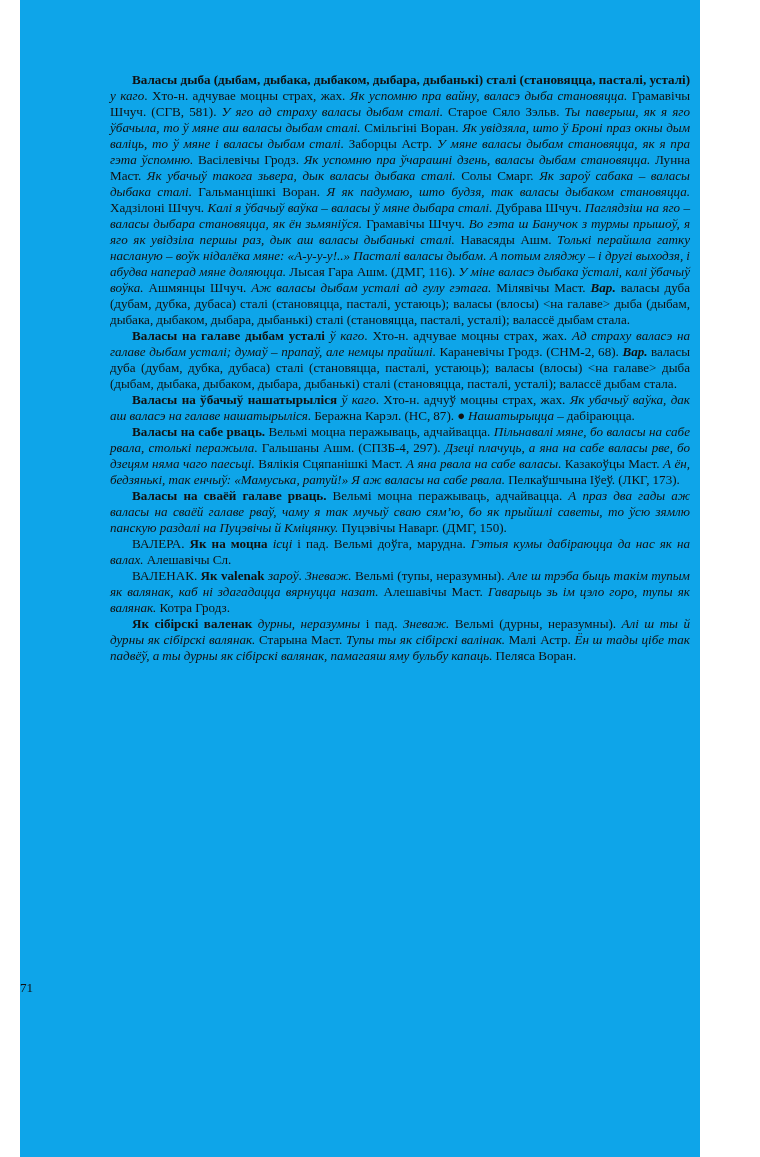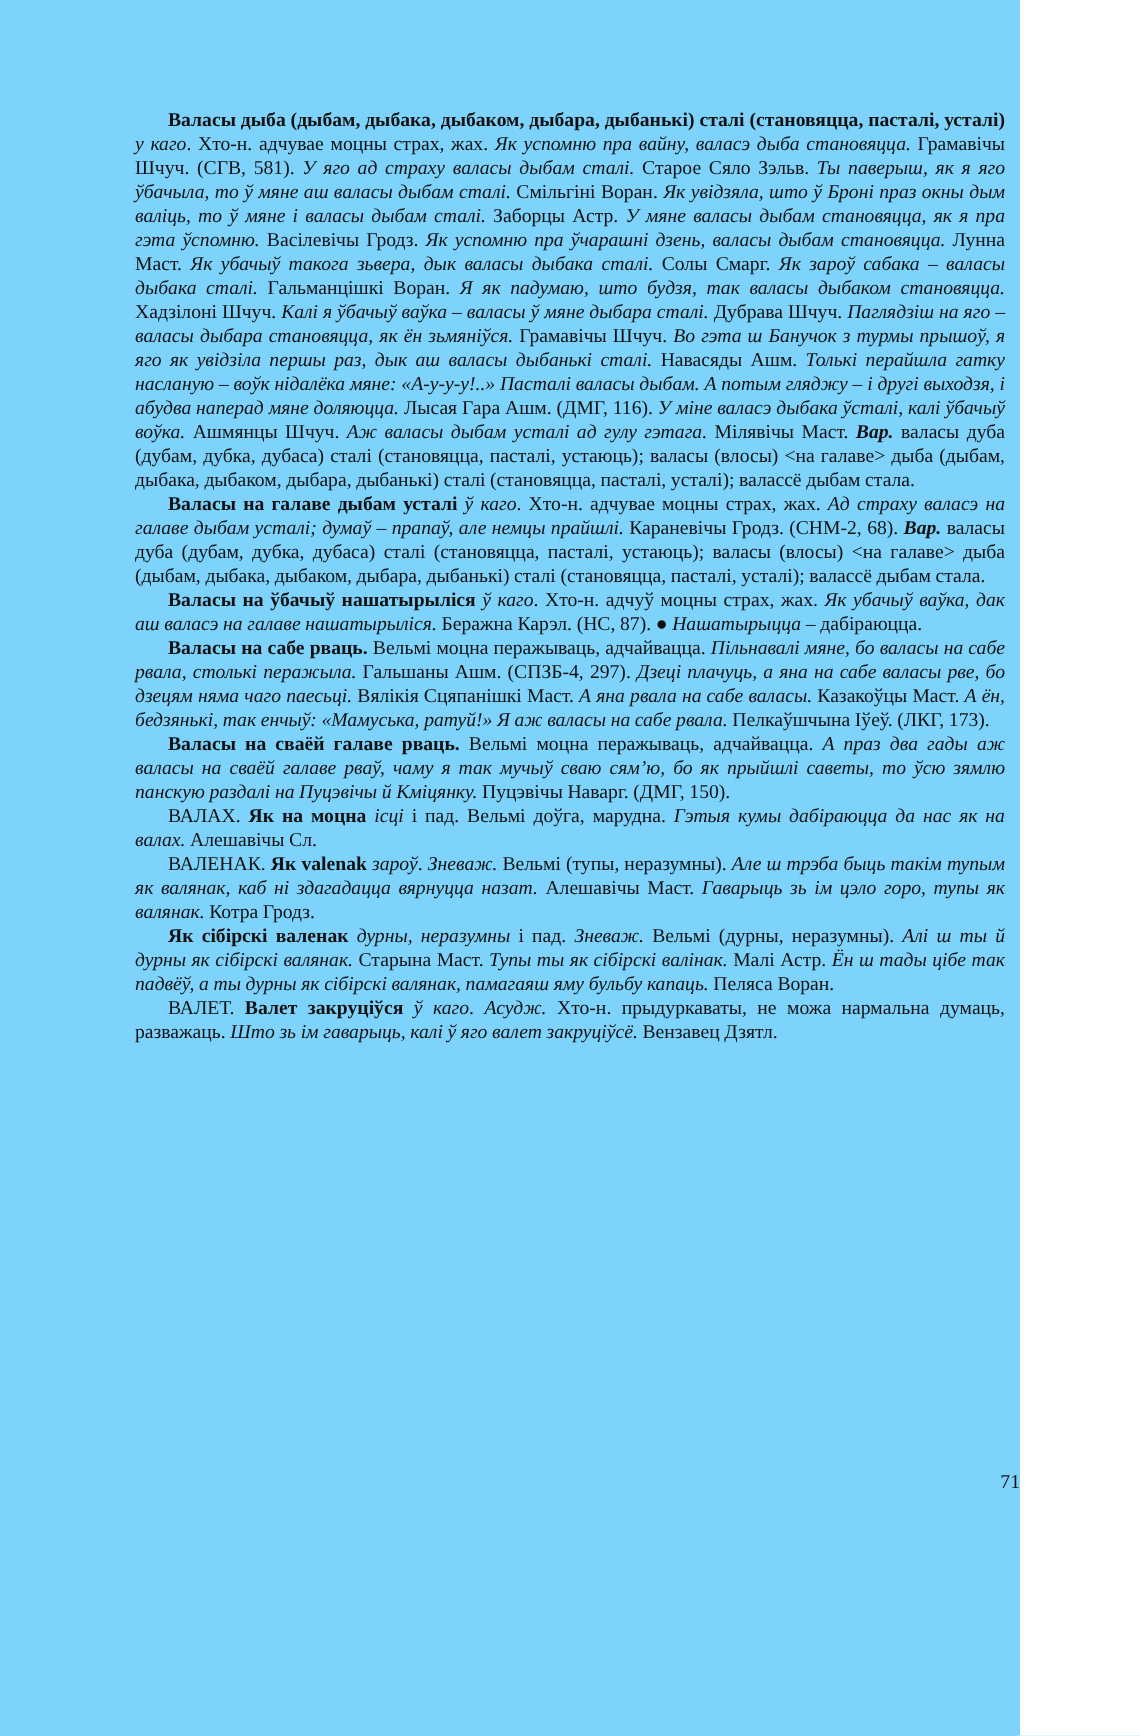--- a/index.html
+++ b/index.html
@@ -11,22 +11,23 @@
     width: 760px;
     height: 1157px;
     font-family: "Liberation Serif", "DejaVu Serif", serif;
     color: #111111;
     overflow: hidden;
   }
   #page {
     position: relative;
     width: 680px;
     height: 1157px;
-    background: #7dd3fc;
+    background: #0ea5e9;
     box-sizing: border-box;
+    margin-left: 20px;
   }
   #content {
     position: absolute;
     left: 90px;
     top: 72px;
     width: 580px;
   }
   p.entry {
     margin: 0;
     text-indent: 22px;
@@ -44,38 +45,37 @@
   }
   .bi {
     font-weight: bold;
     font-style: italic;
   }
   #page-number {
     position: absolute;
     left: 0;
     right: 0;
     top: 980px;
-    text-align: right;
+    text-align: left;
     font-size: 13.1px;
     font-family: "Liberation Serif", "DejaVu Serif", serif;
     color: #111111;
   }
 </style>
 </head>
 <body>
 
 <div id="page">
 
   <div id="content">
       <p class="entry"><b class="bold">Валасы дыба (дыбам, дыбака, дыбаком, дыбара, дыбанькі) сталі (становяцца, пасталі, усталі)</b><i class="ital"> у каго</i><span>. Хто-н. адчувае моцны страх, жах. </span><i class="ital">Як успомню пра вайну, валасэ дыба становяцца.</i><span> Грамавічы Шчуч. (СГВ, 581). </span><i class="ital">У яго ад страху валасы дыбам сталі.</i><span> Старое Сяло Зэльв. </span><i class="ital">Ты паверыш, як я яго ўбачыла, то ў мяне аш валасы дыбам сталі.</i><span> Смільгіні Воран. </span><i class="ital">Як увідзяла, што ў Броні праз окны дым валіць, то ў мяне і валасы дыбам сталі.</i><span> Заборцы Астр. </span><i class="ital">У мяне валасы дыбам становяцца, як я пра гэта ўспомню.</i><span> Васілевічы Гродз. </span><i class="ital">Як успомню пра ўчарашні дзень, валасы дыбам становяцца.</i><span> Лунна Маст. </span><i class="ital">Як убачыў такога зьвера, дык валасы дыбака сталі.</i><span> Солы Смарг. </span><i class="ital">Як зароў сабака – валасы дыбака сталі.</i><span> Гальманцішкі Воран. </span><i class="ital">Я як падумаю, што будзя, так валасы дыбаком становяцца.</i><span> Хадзілоні Шчуч. </span><i class="ital">Калі я ўбачыў ваўка – валасы ў мяне дыбара сталі.</i><span> Дубрава Шчуч. </span><i class="ital">Паглядзіш на яго – валасы дыбара становяцца, як ён зьмяніўся.</i><span> Грамавічы Шчуч. </span><i class="ital">Во гэта ш  Банучок з турмы прышоў, я яго як увідзіла першы раз, дык аш валасы дыбанькі сталі.</i><span> Навасяды Ашм. </span><i class="ital">Толькі перайшла гатку насланую – воўк нідалёка мяне: «А-у-у-у!..» Пасталі валасы дыбам. А потым гляджу – і другі выходзя, і абудва наперад мяне доляюцца.</i><span> Лысая Гара Ашм. (ДМГ, 116). </span><i class="ital">У міне валасэ дыбака ўсталі, калі ўбачыў воўка.</i><span> Ашмянцы Шчуч. </span><i class="ital">Аж валасы дыбам усталі ад гулу гэтага.</i><span> Мілявічы Маст. </span><span class="bi">Вар.</span><span> валасы дуба (дубам, дубка, дубаса) сталі (становяцца, пасталі, устаюць); валасы (влосы) &lt;на галаве&gt; дыба (дыбам, дыбака, дыбаком, дыбара, дыбанькі) сталі (становяцца, пасталі, усталі); валассё дыбам стала.</span></p>
       <p class="entry"><b class="bold">Валасы на галаве дыбам усталі</b><i class="ital">  ў каго</i><span>. Хто-н. адчувае моцны страх, жах. </span><i class="ital">Ад страху валасэ на галаве дыбам усталі; думаў – прапаў, але немцы прайшлі.</i><span> Караневічы Гродз. (СНМ-2, 68). </span><span class="bi">Вар.</span><span> валасы дуба (дубам, дубка, дубаса) сталі (становяцца, пасталі, устаюць); валасы (влосы) &lt;на галаве&gt; дыба (дыбам, дыбака, дыбаком, дыбара, дыбанькі) сталі (становяцца, пасталі, усталі); валассё дыбам стала.</span></p>
       <p class="entry"><b class="bold">Валасы на ўбачыў нашатырыліся</b><i class="ital"> ў каго</i><span>. Хто-н. адчуў моцны страх, жах. </span><i class="ital">Як убачыў ваўка, дак аш валасэ на галаве нашатырыліся.</i><span> Беражна Карэл. (НС, 87). ● </span><i class="ital">Нашатырыцца</i><span> – дабіраюцца.</span></p>
       <p class="entry"><b class="bold">Валасы на сабе рваць.</b><span> Вельмі моцна перажываць, адчайвацца. </span><i class="ital">Пільнавалі мяне, бо валасы на сабе рвала, столькі перажыла.</i><span> Гальшаны Ашм. (СПЗБ-4, 297). </span><i class="ital">Дзеці плачуць, а яна на сабе валасы рве, бо дзецям няма чаго паесьці.</i><span> Вялікія Сцяпанішкі Маст. </span><i class="ital">А яна рвала на сабе валасы.</i><span> Казакоўцы Маст. </span><i class="ital">А ён, бедзянькі, так енчыў: «Мамуська, ратуй!» Я аж валасы на сабе рвала.</i><span> Пелкаўшчына Іўеў. (ЛКГ, 173).</span></p>
       <p class="entry"><b class="bold">Валасы на сваёй галаве рваць.</b><span> Вельмі моцна перажываць, адчайвацца. </span><i class="ital">А праз два гады аж валасы на сваёй галаве рваў, чаму я так мучыў сваю сям’ю, бо як прыйшлі саветы, то ўсю зямлю панскую раздалі на Пуцэвічы й Кміцянку.</i><span> Пуцэвічы Наварг. (ДМГ, 150).</span></p>
-      <p class="entry"><span>ВАЛАХ. </span><b class="bold">Як на моцна</b><i class="ital"> ісці</i><span> і пад. Вельмі доўга, марудна. </span><i class="ital">Гэтыя кумы дабіраюцца да нас як на валах.</i><span> Алешавічы Сл.</span></p>
+      <p class="entry"><span>ВАЛЕРА. </span><b class="bold">Як на моцна</b><i class="ital"> ісці</i><span> і пад. Вельмі доўга, марудна. </span><i class="ital">Гэтыя кумы дабіраюцца да нас як на валах.</i><span> Алешавічы Сл.</span></p>
       <p class="entry"><span>ВАЛЕНАК. </span><b class="bold">Як valenak</b><i class="ital"> зароў</i><span>. </span><i class="ital">Зневаж.</i><span> Вельмі (тупы, неразумны). </span><i class="ital">Але ш трэба быць такім тупым як валянак, каб ні здагадацца вярнуцца назат.</i><span> Алешавічы Маст. </span><i class="ital">Гаварыць зь ім цэло горо, тупы як валянак.</i><span> Котра Гродз.</span></p>
       <p class="entry"><b class="bold">Як сібірскі валенак</b><i class="ital"> дурны, неразумны</i><span> і пад. </span><i class="ital">Зневаж.</i><span> Вельмі (дурны, неразумны). </span><i class="ital">Алі ш ты й дурны як сібірскі валянак.</i><span> Старына Маст. </span><i class="ital">Тупы ты як сібірскі валінак.</i><span> Малі Астр. </span><i class="ital">Ён ш тады цібе так падвёў, а ты дурны як сібірскі валянак, памагаяш яму бульбу капаць.</i><span> Пеляса Воран.</span></p>
-      <p class="entry"><span>ВАЛЕТ. </span><b class="bold">Валет закруціўся</b><i class="ital"> ў каго</i><span>. </span><i class="ital">Асудж.</i><span> Хто-н. прыдуркаваты, не можа нармальна думаць, разважаць. </span><i class="ital">Што зь ім гаварыць, калі ў яго валет закруціўсё.</i><span> Вензавец Дзятл.</span></p>
     </div>
 
   <div id="page-number">71</div>
 
 </div>
 
 </body></html>

